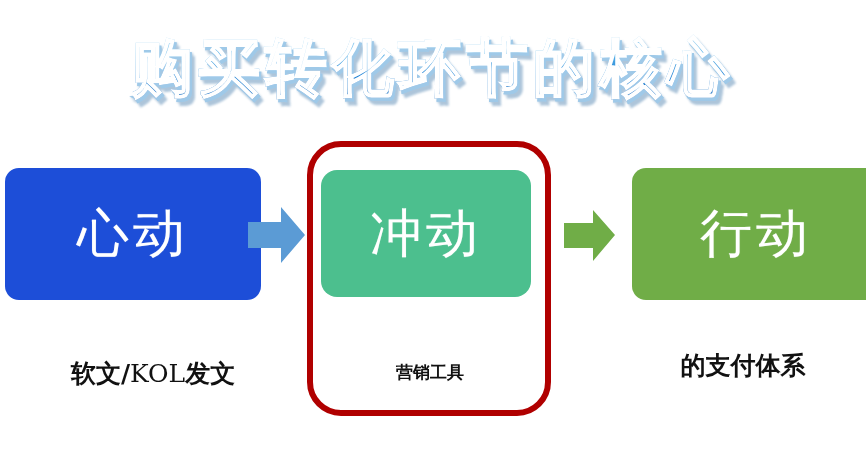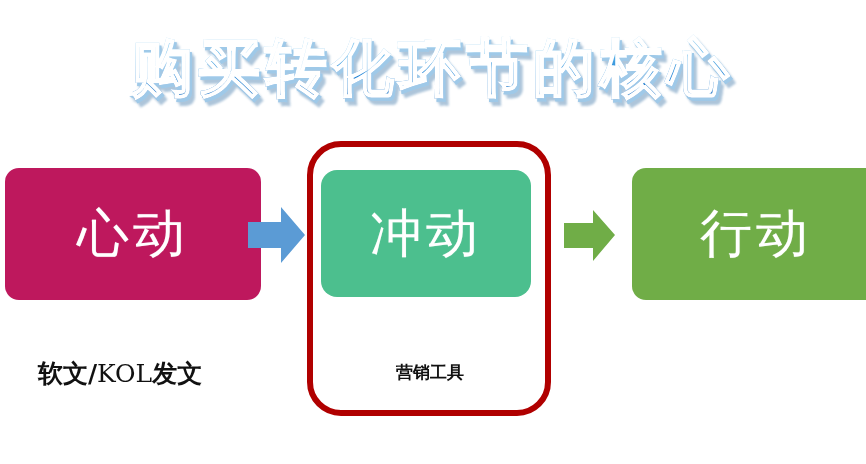--- a/index.html
+++ b/index.html
@@ -68,21 +68,21 @@
     justify-content: center;
     color: #ffffff;
     font-size: 52px;
     font-weight: normal;
     letter-spacing: 4px;
     font-family: "DejaVu Sans", "Liberation Sans", sans-serif;
   }
   #box-1 {
     left: 5px; top: 168px;
     width: 256px; height: 132px;
-    background: #be185d;
+    background: #1d4ed8;
   }
   #box-2 {
     left: 321px; top: 170px;
     width: 210px; height: 127px;
     background: #4cbf8e;
     border-radius: 16px;
   }
   #box-3 {
     left: 632px; top: 168px;
     width: 248px; height: 132px;
@@ -116,20 +116,21 @@
     text-align: center;
     color: #111111;
     font-weight: bold;
     font-family: "DejaVu Sans", "Liberation Sans", sans-serif;
     line-height: 1.12;
   }
   #caption-1 {
     left: 0px; top: 360px;
     width: 240px;
     font-size: 25px;
+    padding-left: 33px;
   }
   #caption-1 .lat {
     font-family: "DejaVu Serif", "Liberation Serif", serif;
     font-weight: normal;
     font-size: 25px;
   }
   #caption-2 {
     left: 310px; top: 363px;
     width: 240px;
     font-size: 17px;
@@ -186,15 +187,16 @@
 
   <div class="caption" id="caption-1">
     <span>软文/</span><span class="lat">KOL</span><span>发文</span>
   </div>
 
   <div class="caption" id="caption-2">
     <span>营销工具</span>
   </div>
 
   <div class="caption" id="caption-3">
+    <span class="cap-line">的支付体系</span>
   </div>
 
 </div>
 
 </body></html>

